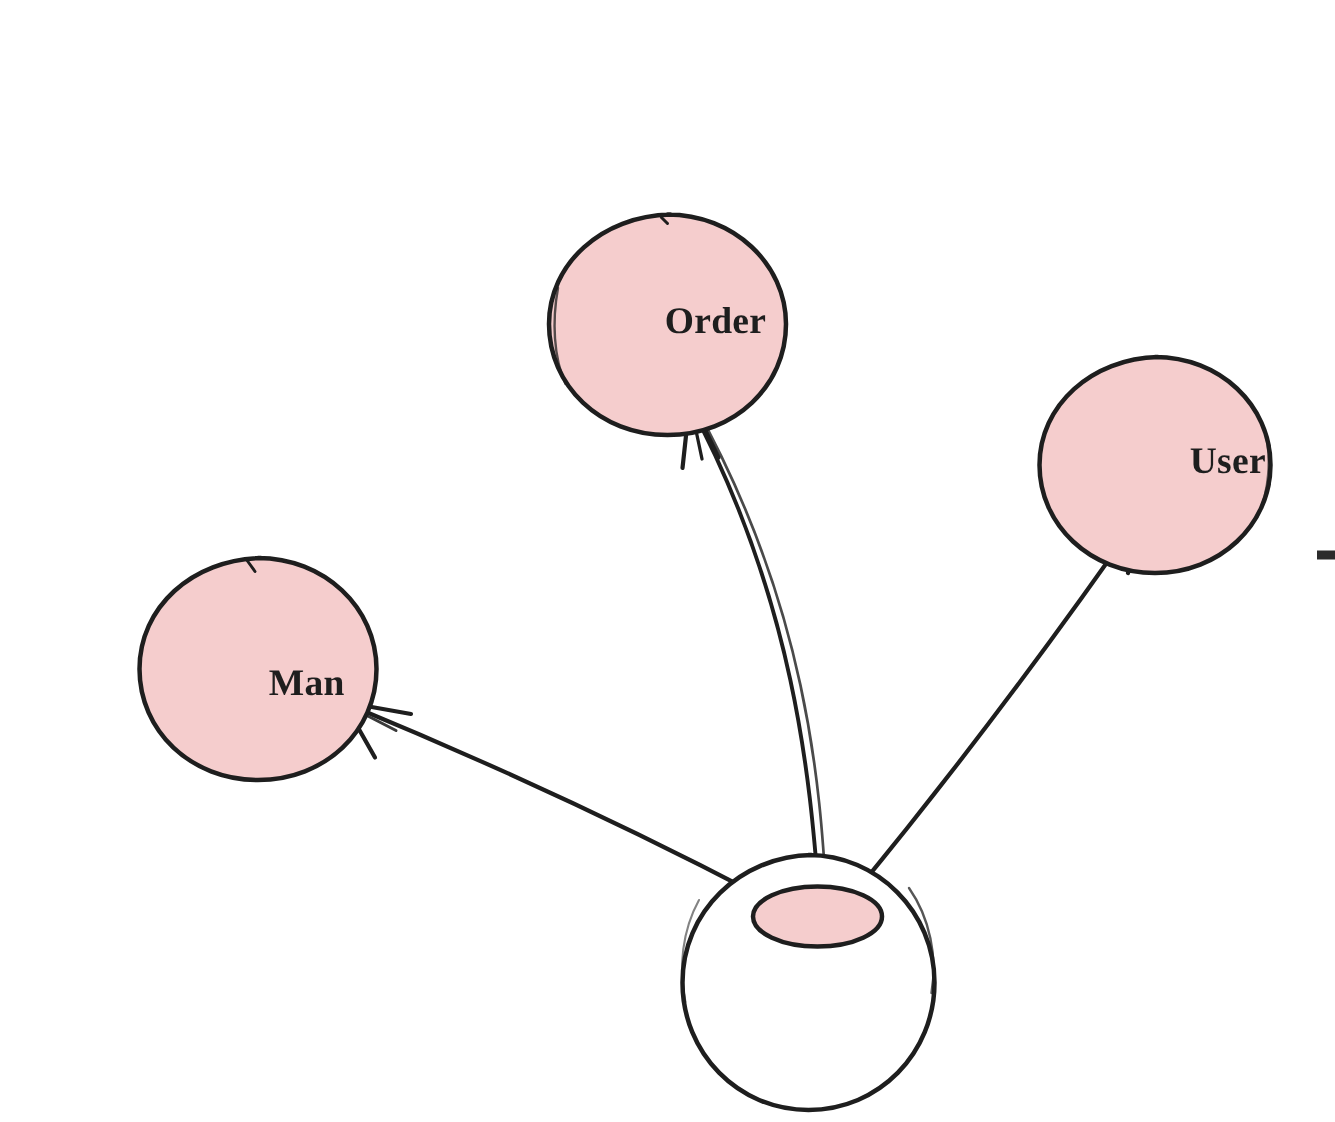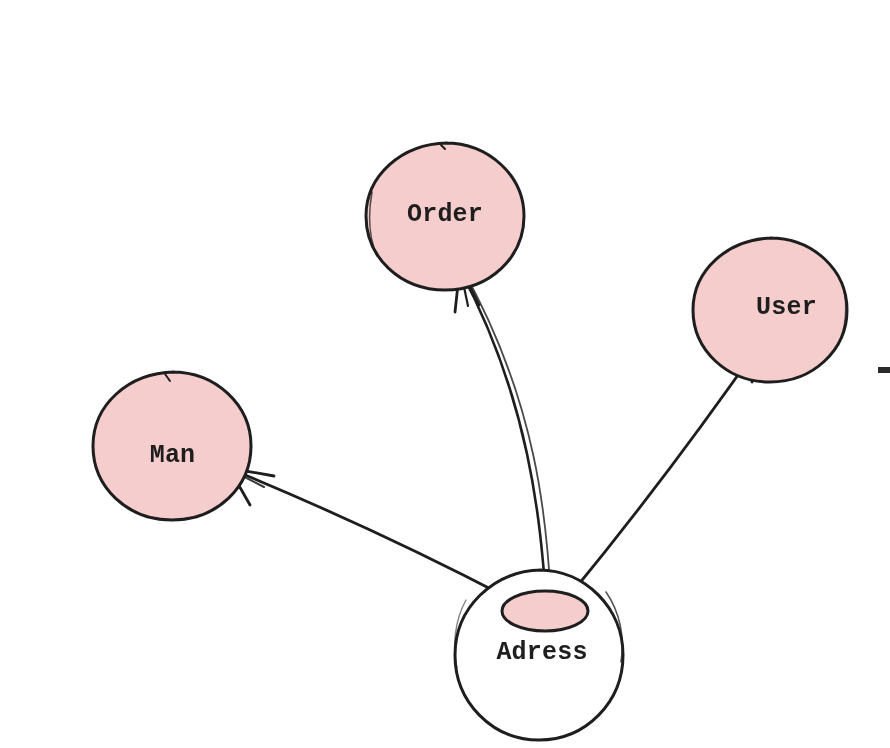--- a/index.html
+++ b/index.html
@@ -20,27 +20,28 @@
   #sketch {
     position: absolute;
     left: 0;
     top: 0;
     width: 890px;
     height: 748px;
   }
   .node-label {
     position: absolute;
     text-align: center;
-    font-family: Liberation Mono, monospace;
+    font-family: Liberation Serif, serif;
     font-weight: bold;
     color: #1e1e1e;
     line-height: 1.28;
     white-space: pre;
     pointer-events: none;
     letter-spacing: 0.2px;
+    margin-left: 32px;
   }
   .lbl-order   { left: 366px; top: 199px; width: 158px; font-size: 25px; }
   .lbl-user    { left: 693px; top: 292px; width: 187px; font-size: 25px; }
   .lbl-delman  { left: 93px;  top: 408px; width: 159px; font-size: 25px; }
   .lbl-adress  { left: 462px; top: 637px; width: 160px; font-size: 25px; }
   .edge-stub {
     position: absolute;
     background: #2b2b2b;
   }
 </style>
@@ -114,17 +115,16 @@
     </g>
 
   </svg>
 
   <div class="node-label lbl-order">Order</div>
 
   <div class="node-label lbl-user">User</div>
 
   <div class="node-label lbl-delman"><br><span>Man</span></div>
 
-  <div class="node-label lbl-adress">Adress</div>
 
   <div class="edge-stub" style="left:878px; top:367px; width:12px; height:6px;"></div>
 
 </div>
 
 </body></html>

